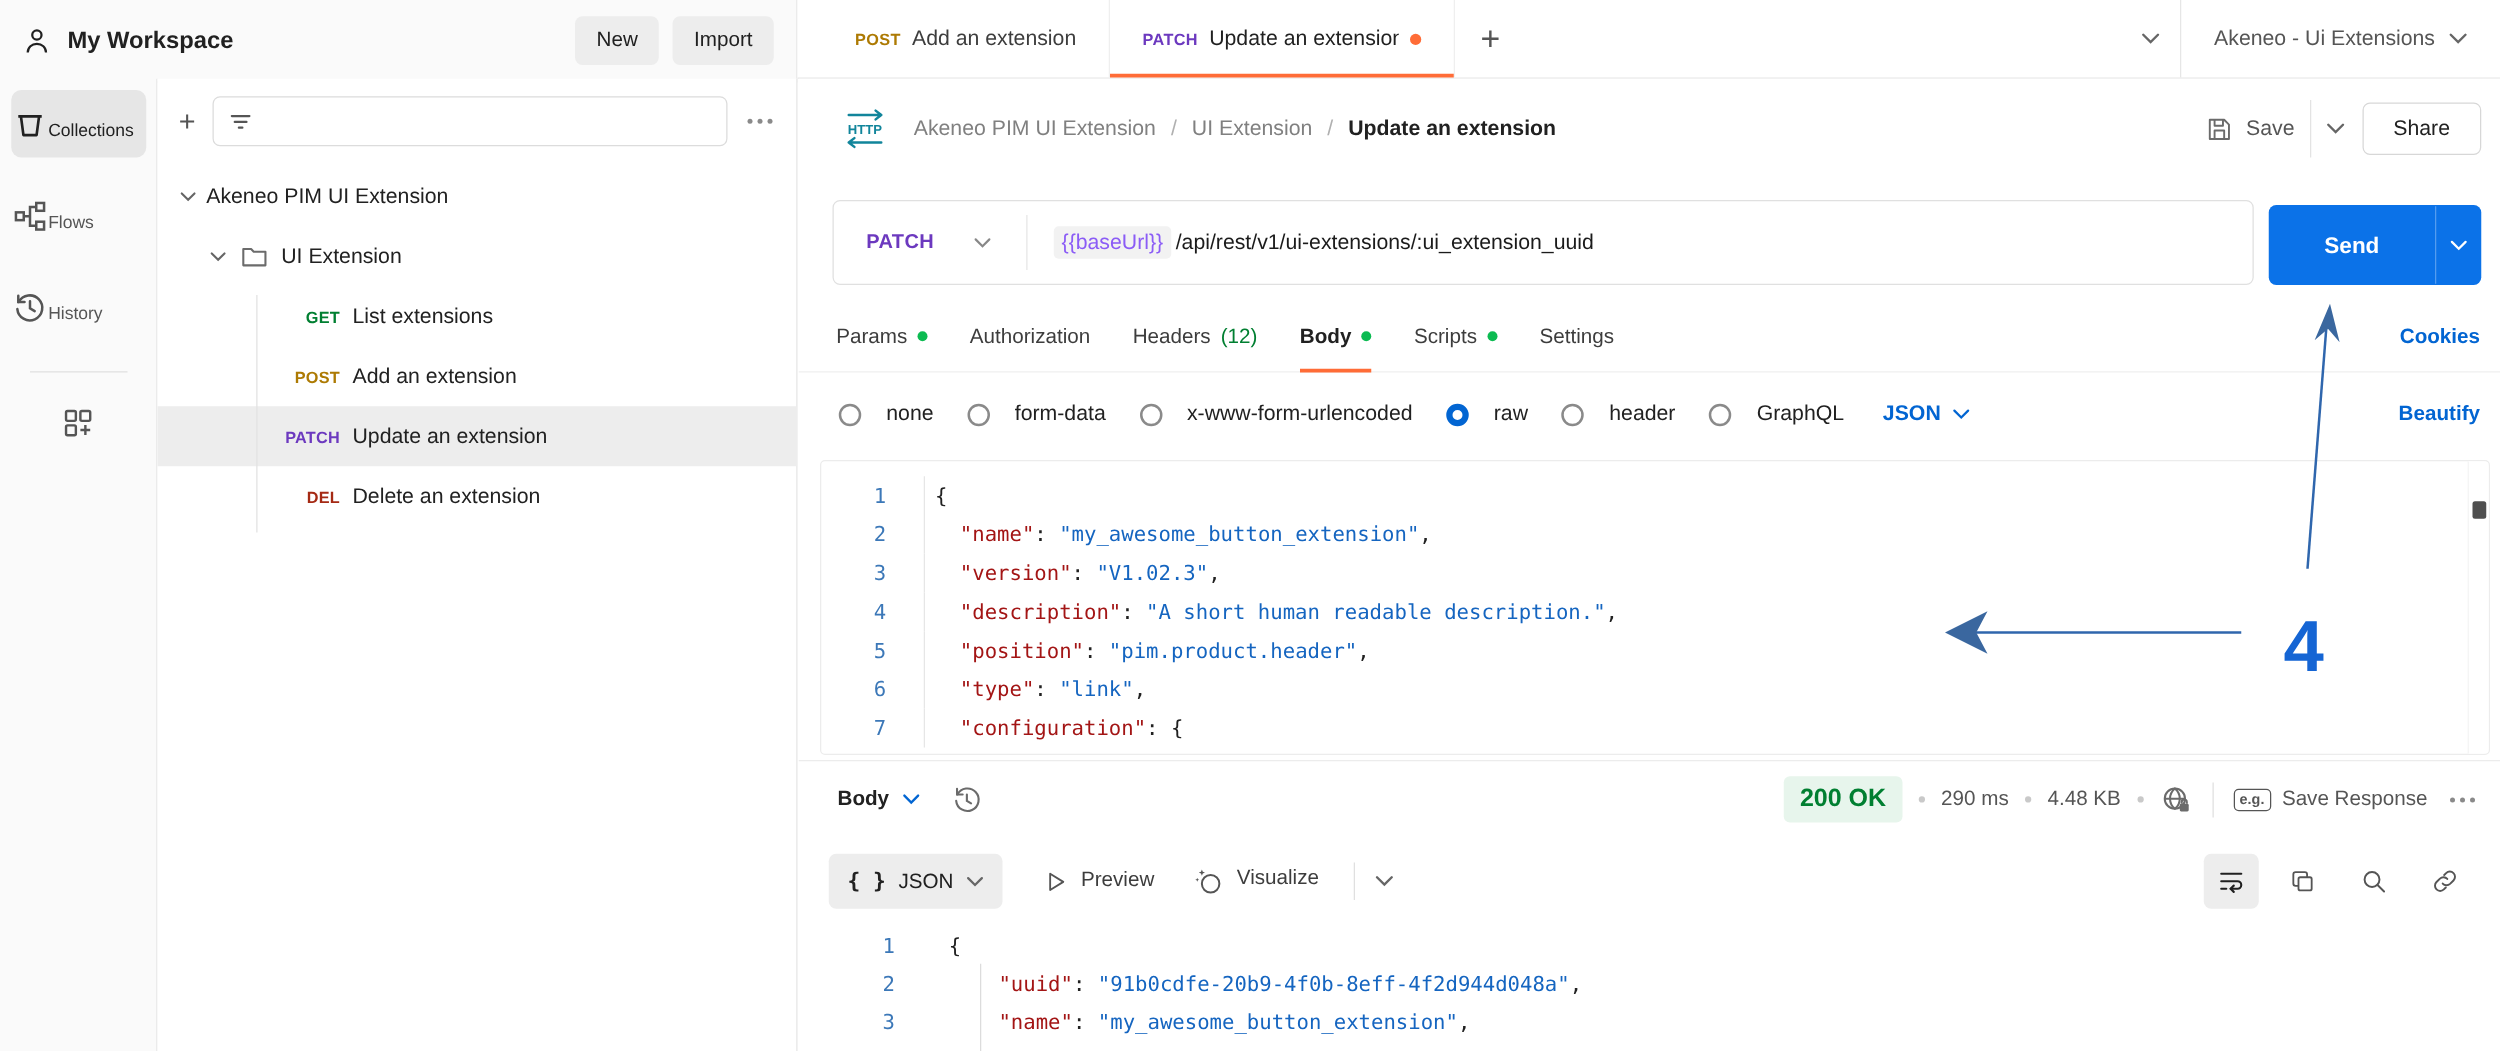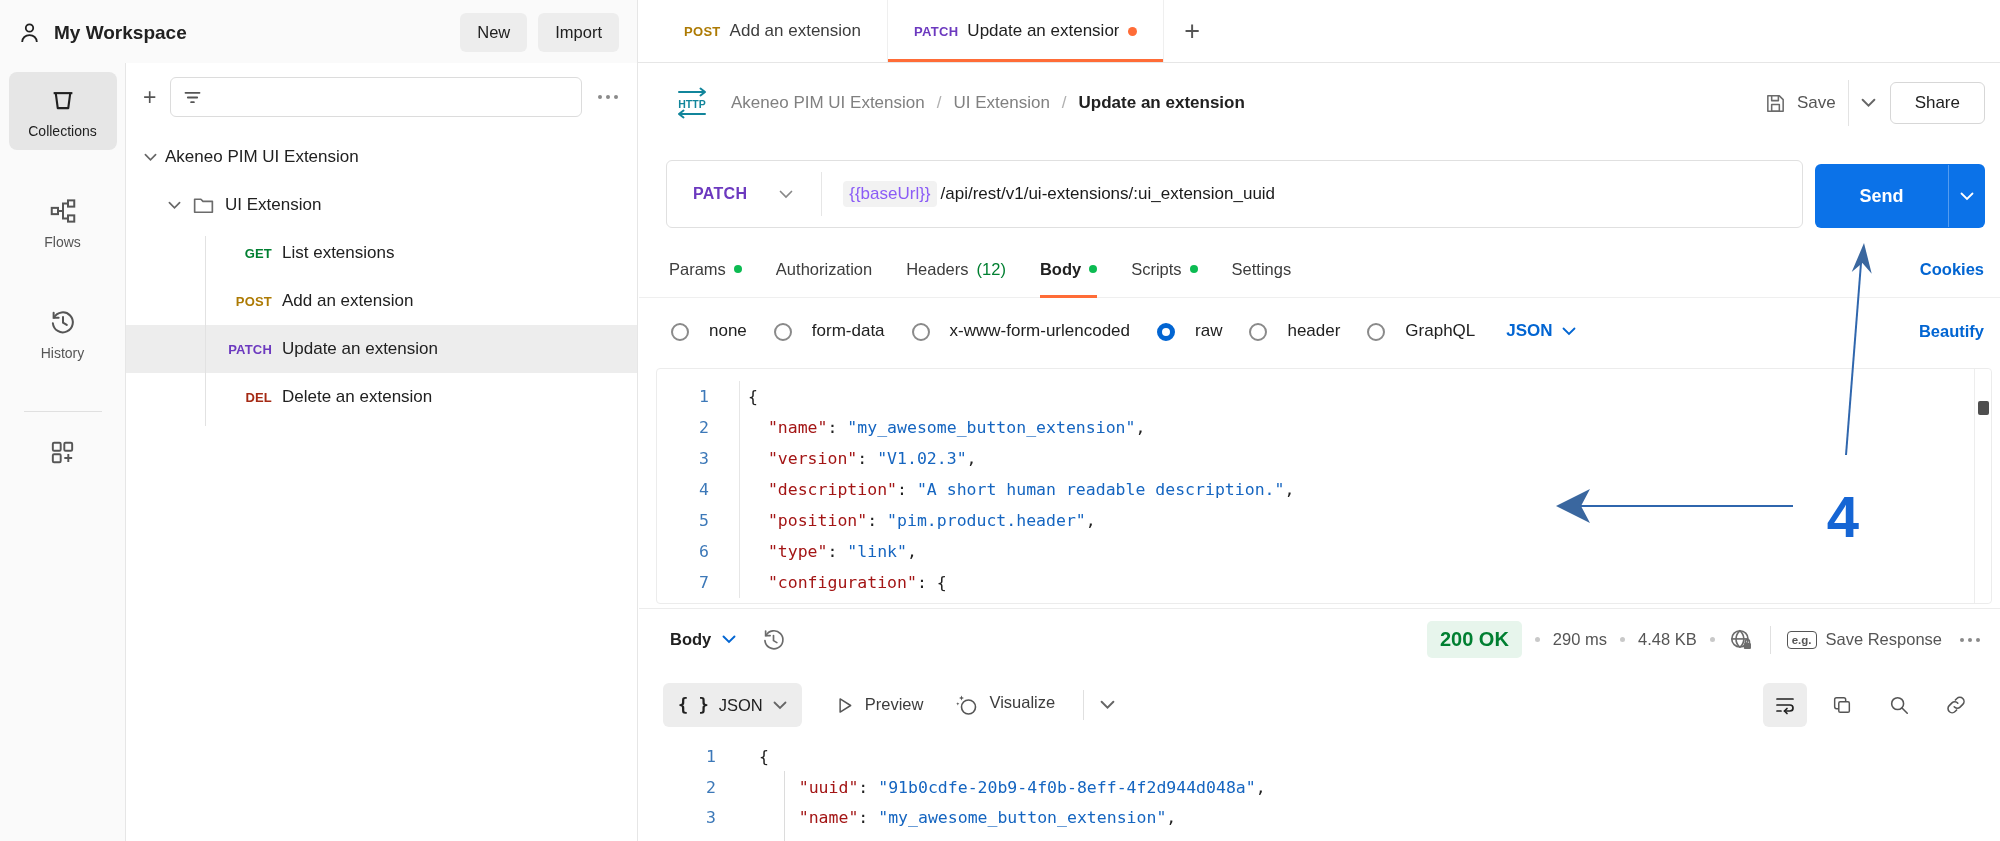--- a/index.html
+++ b/index.html
@@ -23,22 +23,22 @@
   .dot-mod{width:9px;height:9px;border-radius:50%;background:#ff6c37;flex:none}
   .tab-underline{position:absolute;left:0;right:0;bottom:0;height:3px;background:#ff6c37}
   .tab-plus{display:flex;align-items:center;padding:0 20px;font-size:27px;font-weight:300;color:#555;cursor:pointer}
   .strip-right{margin-left:auto;display:flex;align-items:stretch}
   .strip-chev{display:flex;align-items:center;padding:0 16px;cursor:pointer}
   .strip-divider{width:1px;background:#e6e6e6}
   .env-select{display:flex;align-items:center;gap:11px;padding:0 26px;font-size:17px;color:#555;cursor:pointer}
   
   .rail{position:absolute;left:0;top:63px;width:126px;height:778px;background:#fafafa;border-right:1px solid #e6e6e6;
     display:flex;flex-direction:column;align-items:center;padding-top:9px}
-  .rail-item{width:108px;border-radius:8px;display:flex;flex-direction:column;align-items:center;
-    padding:13px 0 11px;margin-bottom:33px;color:#555;cursor:pointer}
+  .rail-item{width:108px;border-radius:8px;display:flex;flex-direction:row;align-items:center;
+    padding:13px 0 11px;margin-bottom:19px;color:#555;cursor:pointer}
   .rail-item.active{background:#e6e6e6;color:#212121}
   .rail-label{font-size:14px;margin-top:8px}
   .rail-divider{width:78px;height:1px;background:#e0e0e0;margin:6px 0 26px}
   
   .tree-panel{position:absolute;left:126px;top:63px;width:512px;height:778px;background:#fff;border-right:1px solid #e6e6e6}
   .tree-controls{display:flex;align-items:center;padding:14px 14px 8px;gap:11px}
   .tc-plus{font-size:23px;color:#555;cursor:pointer;padding:0 3px}
   .tc-search{flex:1;height:40px;border:1px solid #dcdcdc;border-radius:6px;display:flex;align-items:center;padding:0 12px;background:#fff;cursor:text}
   .tc-more{display:flex;gap:4px;padding:0 5px;cursor:pointer}
   .tc-more i{width:4px;height:4px;border-radius:50%;background:#8a8a8a}
@@ -148,20 +148,34 @@
           <span class="rtab-label">Add an extension</span>
         </div>
         <div class="rtab active">
           <span class="tab-method m-patch">PATCH</span>
           <span class="rtab-label">Update an extension</span>
           <span class="dot-mod"></span>
           <span class="tab-underline"></span>
         </div>
       </div>
     <div class="tab-plus">+</div>
+    <div class="strip-right">
+      <div class="strip-chev">
+        <svg width="15" height="10" viewBox="0 0 14 9">
+            <path d="M1.5 1.5 7 7l5.5-5.5" fill="none" stroke="#666" stroke-width="1.8" stroke-linecap="round"></path>
+          </svg>
+      </div>
+      <div class="strip-divider"></div>
+      <div class="env-select">
+        <span>Akeneo - Ui Extensions</span>
+        <svg width="15" height="10" viewBox="0 0 14 9">
+            <path d="M1.5 1.5 7 7l5.5-5.5" fill="none" stroke="#666" stroke-width="1.8" stroke-linecap="round"></path>
+          </svg>
+      </div>
+    </div>
   </div>
 
   <div class="rail">
     <div id="rail-items" style="display:flex;flex-direction:column;align-items:center;width:100%">
         <div class="rail-item active">
           <span>
             <svg width="30" height="30" viewBox="0 0 24 24" fill="none" stroke="currentColor" stroke-width="1.7" stroke-linejoin="round">
               <path d="M4.5 6.5h15"></path>
               <path d="M6.2 6.5l1.6 12h8.4l1.6-12"></path>
             </svg>

